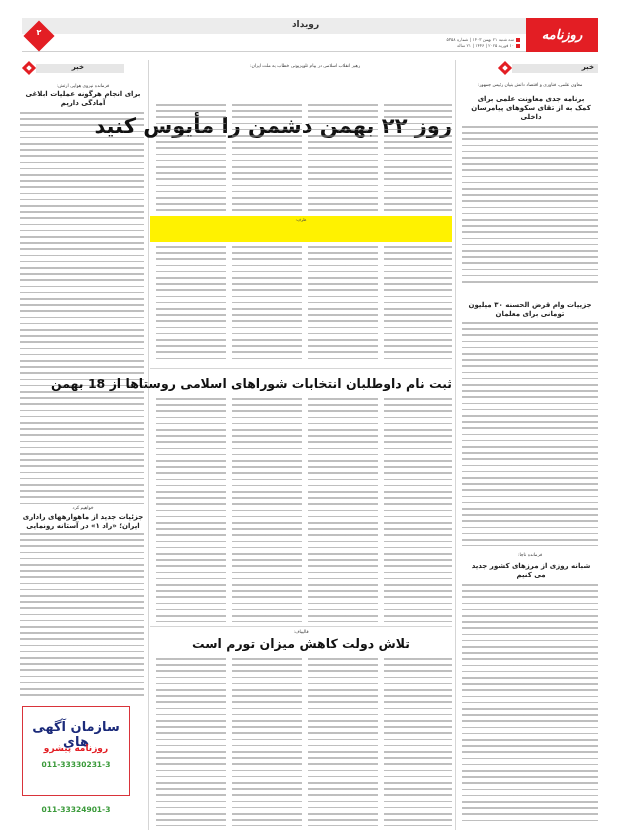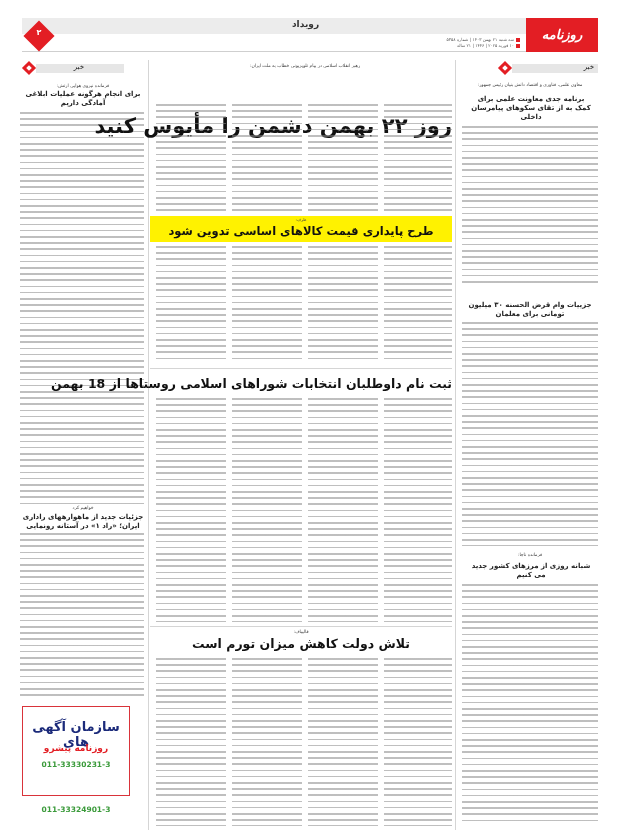--- a/index.html
+++ b/index.html
@@ -18,21 +18,21 @@
   .issue-info { position: absolute; top: 19px; right: 78px; font-size: 4.2px; line-height: 6px; color: #555; }
   .issue-info div { position: relative; padding-right: 6px; }
   .issue-info div::before { content: ""; position: absolute; right: 0; top: 1px; width: 4px; height: 4px; background: #e31e24; }
 
   
   .vline { position: absolute; width: 1px; background: #d5d5d5; }
 
   
   .khabar { position: absolute; height: 14px; }
   .khabar .kbar { position: absolute; left: 14px; right: 0; top: 3px; height: 9px; background: #e6e6e6; }
-  .khabar .klabel { position: absolute; top: 2px; font-size: 7px; font-weight: normal; color: #222; }
+  .khabar .klabel { position: absolute; top: 2px; font-size: 7px; font-weight: bold; color: #222; }
   .khabar .kdiamond { position: absolute; left: 2px; top: 2px; width: 10px; height: 10px; background: #e31e24; transform: rotate(45deg); }
   .khabar .kdiamond::after { content:""; position:absolute; left:3px; top:3px; width:4px; height:4px; background:#fff; }
   .lines { position: absolute; overflow: hidden;
     background-image: repeating-linear-gradient(to bottom, #8a8a8a 0, #8a8a8a 1.6px, transparent 1.6px, transparent 6.2px); opacity: 0.55; }
 
   .kicker { position: absolute; font-size: 4.5px; color: #444; text-align: center; }
   .h-side { position: absolute; font-size: 7px; line-height: 9px; font-weight: bold; text-align: center; color: #222; }
   .h-main { position: absolute; font-size: 21px; font-weight: bold; color: #111; text-align: center; white-space: nowrap; }
   .h-mid  { position: absolute; font-size: 12.5px; font-weight: bold; color: #111; text-align: center; white-space: nowrap; }
   .h-yellow { position: absolute; left: 150px; top: 216px; width: 302px; height: 26px; background: #fff200; }
@@ -102,21 +102,20 @@
 
 <div class="kicker" style="left:160px; top:63px; width:290px;">رهبر انقلاب اسلامی در پیام تلویزیونی خطاب به ملت ایران:</div>
 <div class="h-main" style="left:150px; top:70px; width:302px;margin-top:44px;">روز ۲۲ بهمن دشمن را مأیوس کنید</div>
 <div class="lines" style="left:156px; top:104px; width:70px; height:110px;"></div>
 <div class="lines" style="left:232px; top:104px; width:70px; height:110px;"></div>
 <div class="lines" style="left:308px; top:104px; width:70px; height:110px;"></div>
 <div class="lines" style="left:384px; top:104px; width:68px; height:110px;"></div>
 
 <div class="h-yellow">
   <div class="kick">طرف:</div>
-  <div class="title">طرح پایداری قیمت کالاهای اساسی تدوین شود</div>
 </div>
 <div class="lines" style="left:156px; top:246px; width:70px; height:116px;"></div>
 <div class="lines" style="left:232px; top:246px; width:70px; height:116px;"></div>
 <div class="lines" style="left:308px; top:246px; width:70px; height:116px;"></div>
 <div class="lines" style="left:384px; top:246px; width:68px; height:116px;"></div>
 
 <div class="hr" style="left:150px; top:368px; width:302px;"></div>
 
 <div class="h-mid" style="left:150px; top:376px; width:302px;">ثبت نام داوطلبان انتخابات شوراهای اسلامی روستاها از 18 بهمن</div>
 <div class="lines" style="left:156px; top:398px; width:70px; height:224px;"></div>

